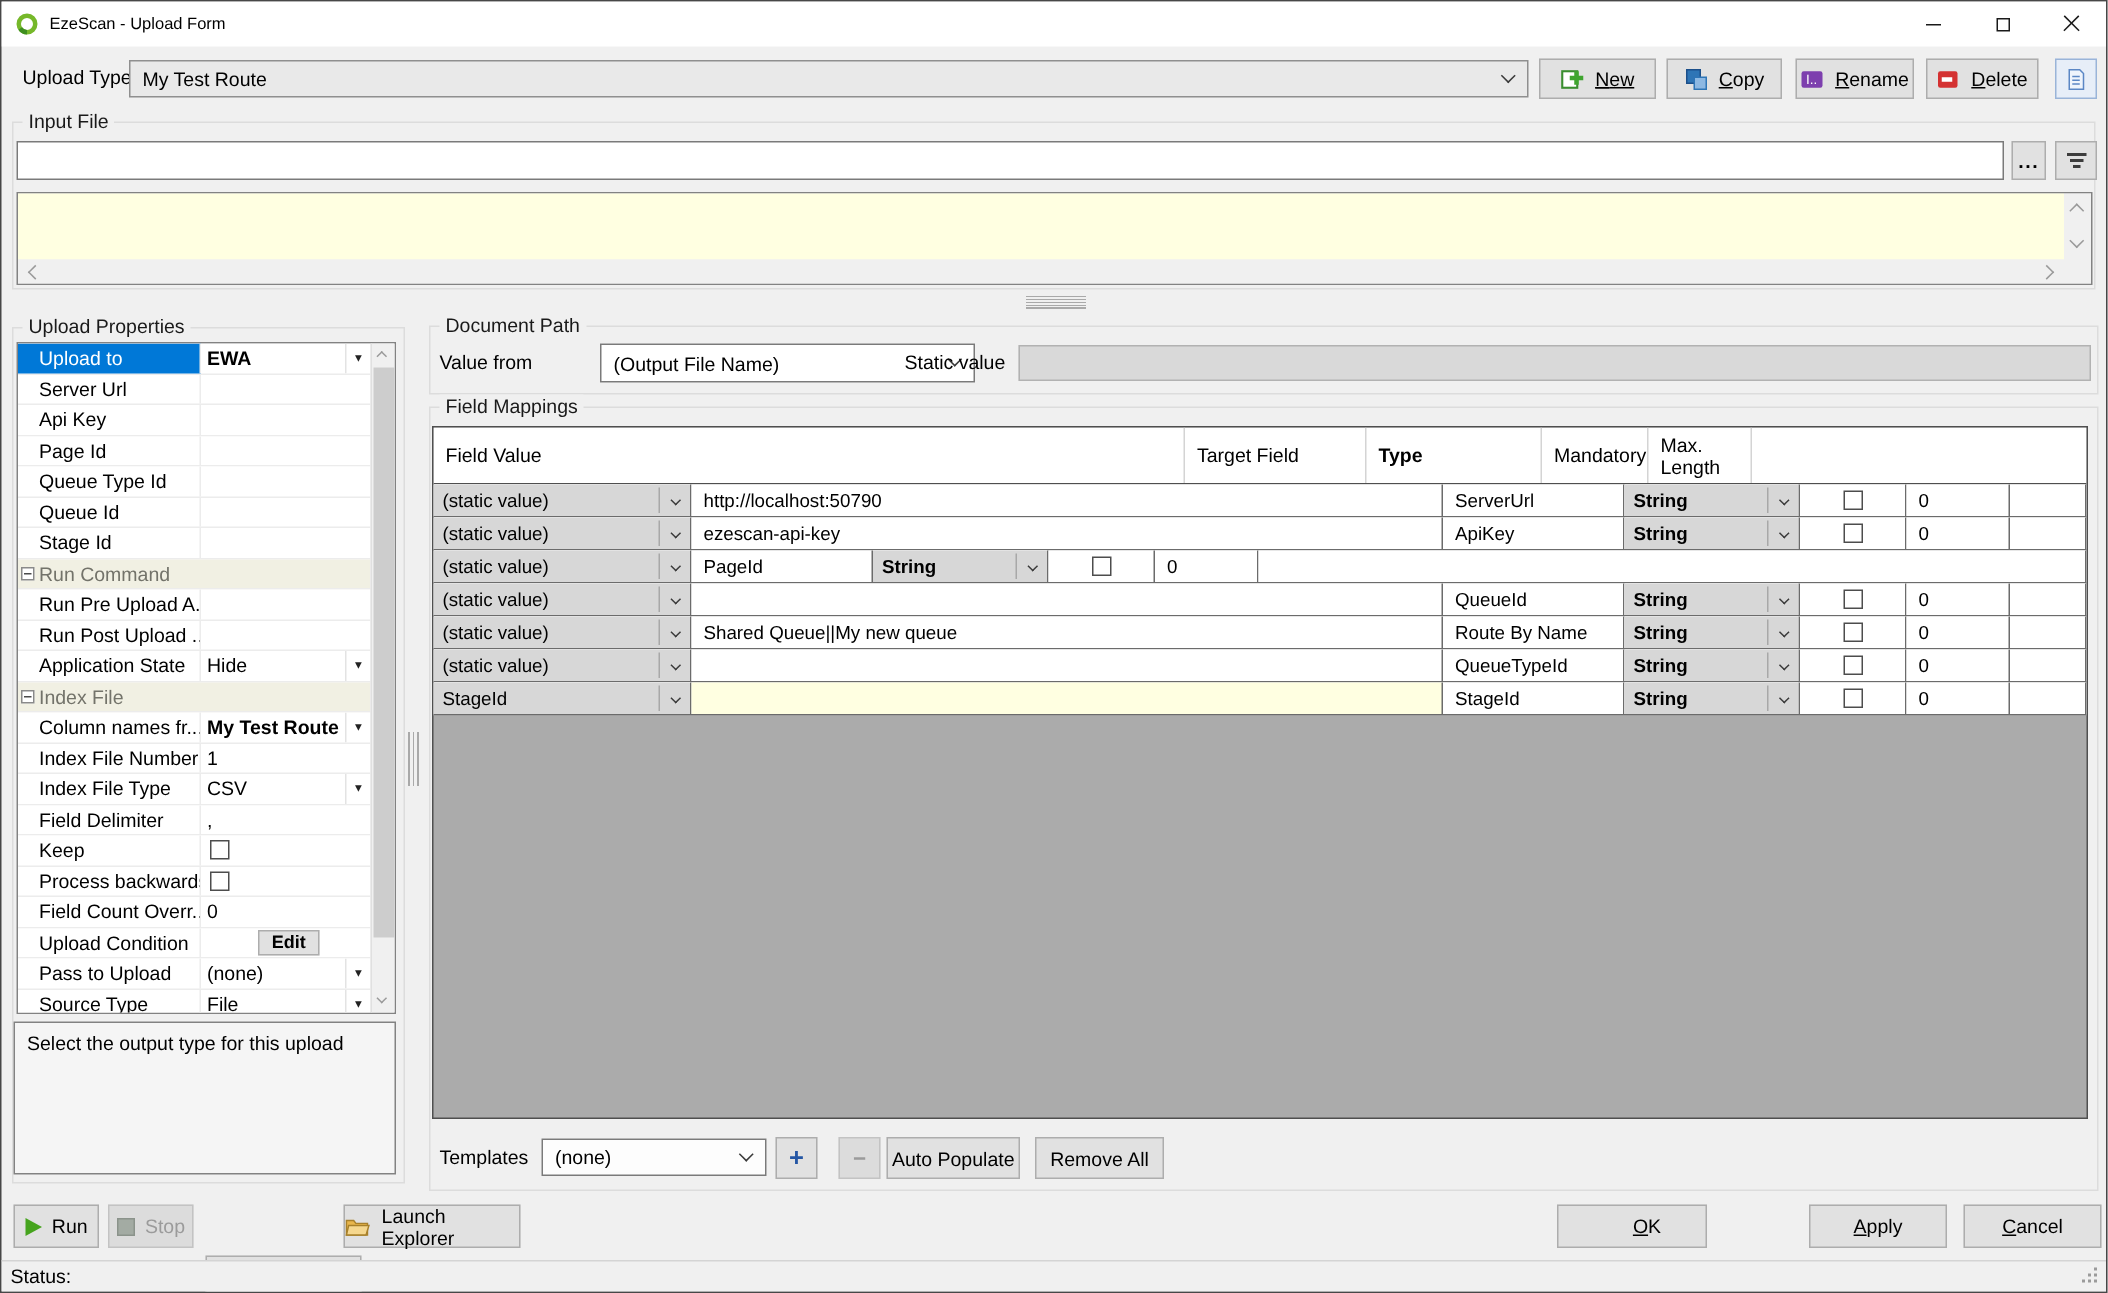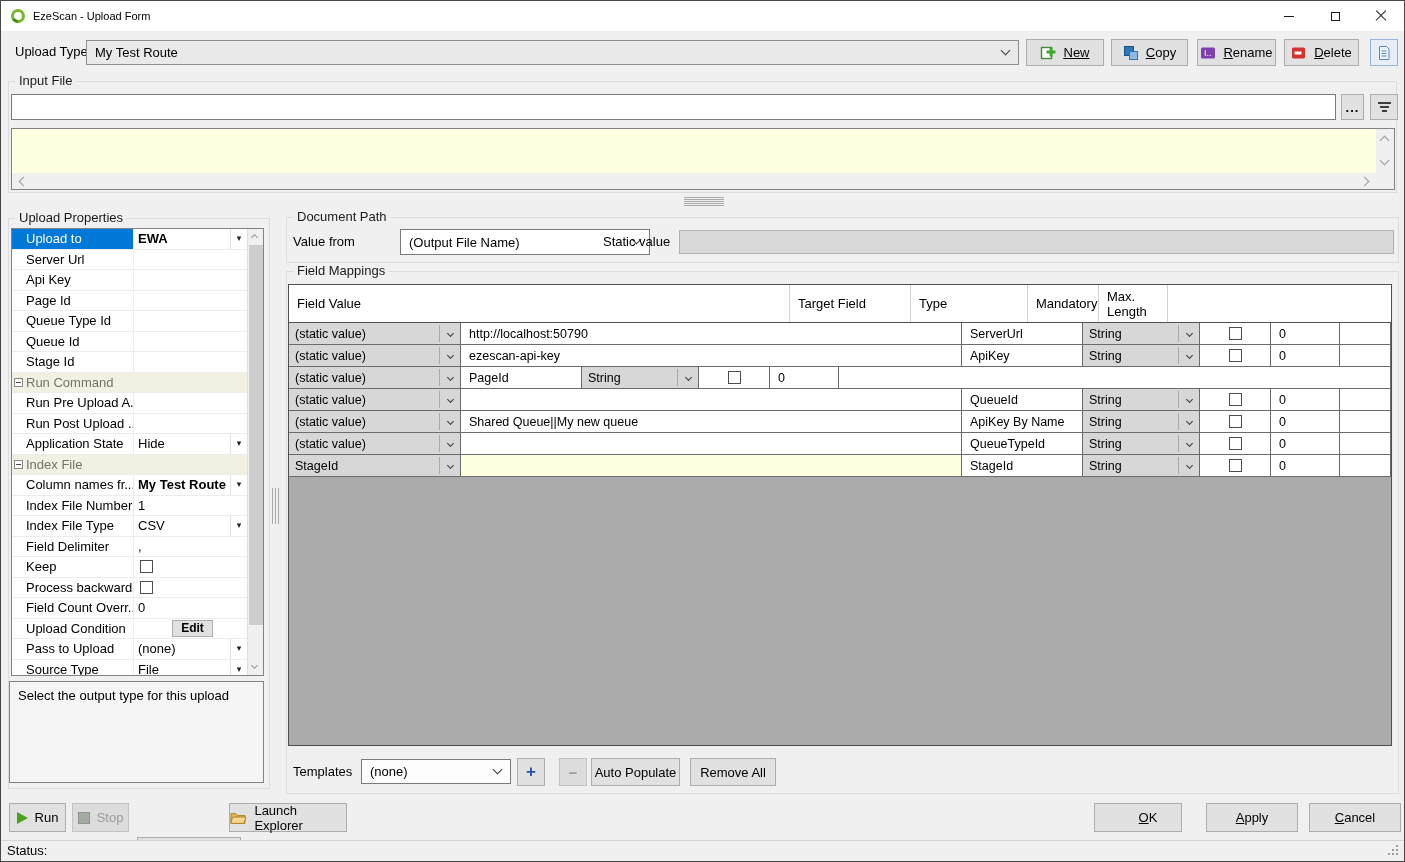--- a/index.html
+++ b/index.html
@@ -93,21 +93,21 @@
   .lbl-valuefrom { position:absolute; left:292px; top:228px; line-height:26px; }
   .cmb-valuefrom { left:355px; top:228px; width:250px; height:26px;margin-left:44px; }
   .lbl-static { position:absolute; left:602px; top:228px; line-height:26px; }
   .inp-static { position:absolute; left:678px; top:229px; width:715px; height:24px; background:#d9d9d9; border:1px solid #b2b2b2; }
 
   
   .gb-fieldmap { left:285px; top:270px; width:1113px; height:523px; }
   .fmtable { position:absolute; left:287px; top:283px; width:1104px; height:462px; border:1px solid #4f4f4f; background:#ababab; overflow:hidden; }
   .fm-header { display:flex; height:38px; background:#fff; border-bottom:1px solid #4f4f4f; }
   .fm-h { display:flex; align-items:center; padding-left:8px; font-size:13px; border-right:1px solid #d4d4d4; overflow:hidden; }
-  .c-src{width:172px;} .c-val{width:501px;} .c-tgt{width:121px;} .c-type{width:117px;} .c-man{width:71px;} .c-max{width:69px;} .c-end{flex:1;border-right:none;}
+  .c-src{width:172px;} .c-val{width:501px;} .c-tgt{width:121px;} .c-type{width:117px;font-weight:bold;} .c-man{width:71px;} .c-max{width:69px;} .c-end{flex:1;border-right:none;}
   .fm-row { display:flex; height:22px; background:#fff; border-bottom:1px solid #6b6b6b; }
   .fm-cell { display:flex; align-items:center; padding-left:8px; font-size:12.5px; border-right:1px solid #6b6b6b; overflow:hidden; white-space:nowrap; background:#fff; }
   .fm-cell.center { justify-content:center; padding-left:0; }
   .fm-val.hl { background:#ffffe1; }
   .fm-combo { position:relative; width:100%; height:100%; background:#d7d7d7; display:flex; align-items:center; padding-left:6px; font-size:12.5px; white-space:nowrap; overflow:hidden; }
   .fm-combo .chv { position:absolute; right:7px; top:8px; }
   .fm-combo::after { content:""; position:absolute; right:20px; top:2px; bottom:2px; width:1px; background:#a8a8a8; }
 
   
   .lbl-templates { position:absolute; left:292px; top:757px; line-height:27px; }
@@ -115,21 +115,21 @@
   .btn-addtpl { left:516px; top:757px; width:28px; height:28px; color:#2456a4; font-size:17px; font-weight:bold; }
   .btn-remtpl { left:558px; top:757px; width:28px; height:28px; font-size:15px; font-weight:bold; }
   .btn-autopop { left:590px; top:757px; width:89px; height:28px; }
   .btn-removeall { left:689px; top:757px; width:86px; height:28px; }
 
   
   .btn-run { left:8px; top:802px; width:57px; height:29px; }
   .btn-stop { left:71px; top:802px; width:57px; height:29px; }
   .btn-viewlog { left:136px; top:836px; width:104px; height:29px;justify-content:space-between; }
   .btn-explorer { left:228px; top:802px; width:118px; height:29px; }
-  .btn-ok { left:1093px; top:802px; width:88px; height:29px;padding-left:20px; }
+  .btn-ok { left:1037px; top:802px; width:100px; height:29px;padding-left:20px; }
   .btn-apply { left:1205px; top:802px; width:92px; height:29px; }
   .btn-cancel { left:1308px; top:802px; width:92px; height:29px; }
   .run-ic { width:0; height:0; border-left:11px solid #46a41e; border-top:6px solid transparent; border-bottom:6px solid transparent; }
   .stop-ic { width:12px; height:12px; background:#a3aba3; border:1px solid #8b938b; }
 
   
   .statusbar { position:absolute; left:0; bottom:0; width:100%; height:21px; background:#f0f0f0; border-top:1px solid #d4d4d4; }
   .status-text { position:absolute; left:6px; top:0; line-height:20px; font-size:13px; }
   .grip { position:absolute; right:4px; bottom:4px; width:12px; height:12px; }
   .grip::before { content:""; position:absolute; width:2px; height:2px;
@@ -502,21 +502,21 @@
           <div class="fm-cell c-src" style="padding:0;">
             <div class="fm-combo">
               <span>(static value)</span>
               <span class="chv sm"></span>
             </div>
           </div>
           <div class="fm-cell c-val fm-val">
             <span>Shared Queue||My new queue</span>
           </div>
           <div class="fm-cell c-tgt">
-            <span>ApiKey By Name</span>
+            <span>Route By Name</span>
           </div>
           <div class="fm-cell c-type" style="padding:0;">
             <div class="fm-combo">
               <span>String</span>
               <span class="chv sm"></span>
             </div>
           </div>
           <div class="fm-cell c-man center">
             <span class="cbx"></span>
           </div>

